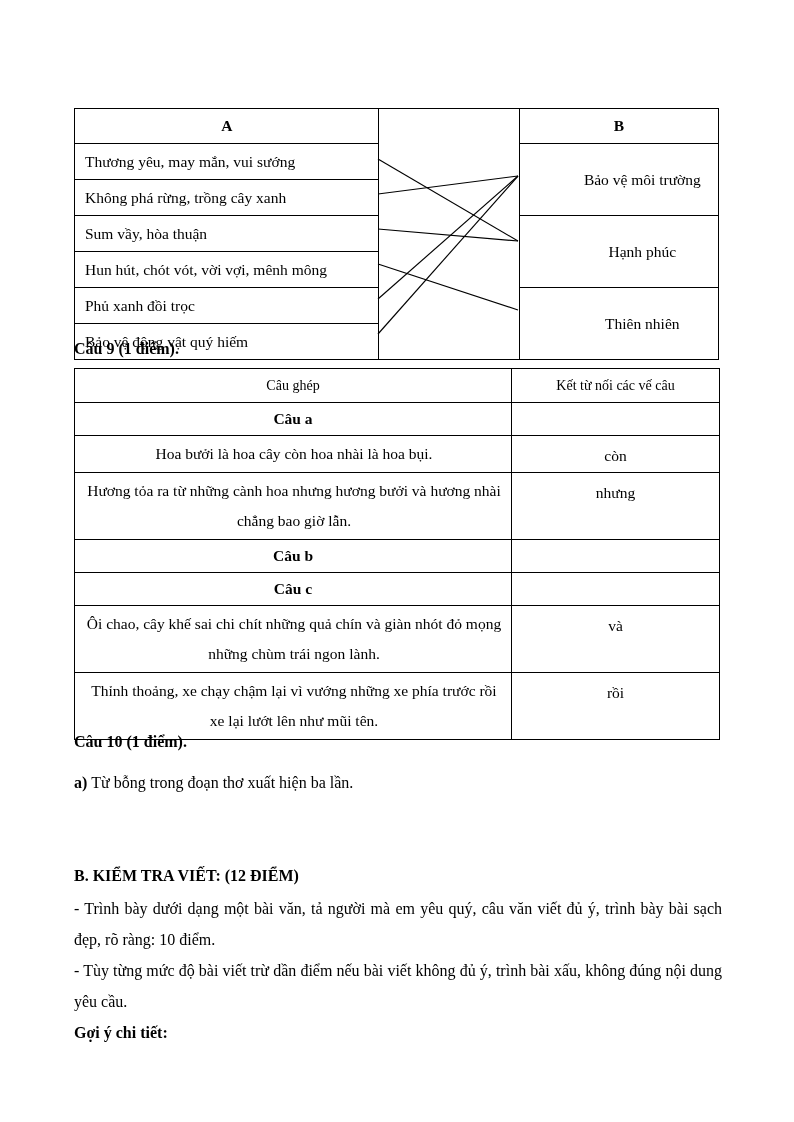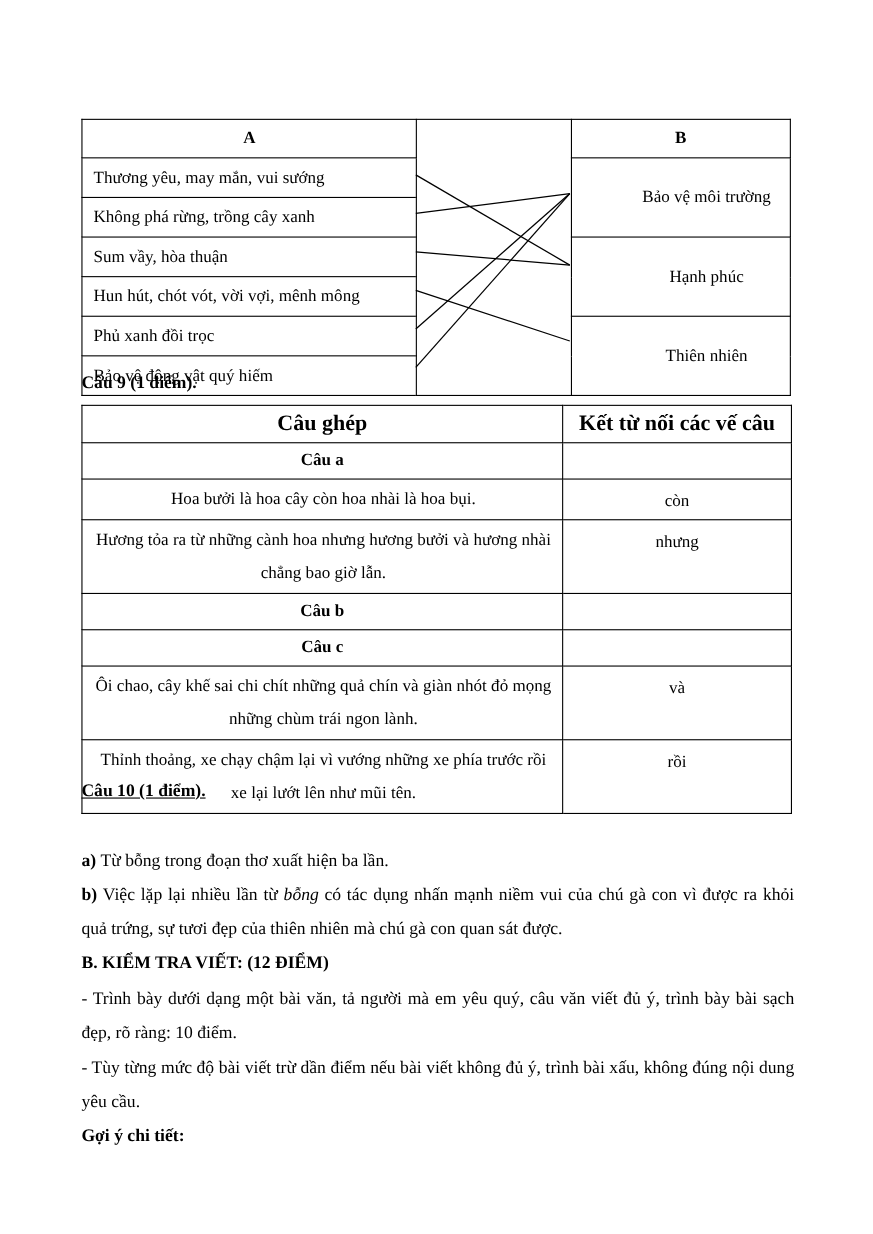--- a/index.html
+++ b/index.html
@@ -105,22 +105,22 @@
     border: 1.1px solid #000;
     padding: 0;
     vertical-align: top;
     text-align: center;
   }
   .c9-left { width: 437px; }
   .c9-right { width: 208px; }
 
   .cau9 .th-cell {
     text-align: center;
-    font-weight: bold;
-    font-size: 20px;
+    font-weight: normal;
+    font-size: 14px;
     height: 33px;
     line-height: 33px;
   }
   .cau9 .sub-cell {
     text-align: center;
     font-weight: bold;
     font-size: 15.5px;
     height: 32px;
     line-height: 32px;
   }
@@ -248,29 +248,26 @@
           <td class="conj-cell">và</td>
         </tr>
         <tr>
           <td class="sent-cell">Thỉnh thoảng, xe chạy chậm lại vì vướng những xe phía trước rồi xe lại lướt lên như mũi tên.</td>
           <td class="conj-cell">rồi</td>
         </tr>
       </tbody>
     </table>
   </div>
 
-  <div class="heading" style="top:711px;text-decoration:underline;">Câu 10 (1 điểm).</div>
+  <div class="heading" style="top:733px;">Câu 10 (1 điểm).</div>
 
   <div class="para" style="top:767px;">
     <b>a)</b><span>&nbsp;</span><span>Từ bỗng trong đoạn thơ xuất hiện ba lần.</span>
   </div>
 
-  <div class="para" style="top:798px;">
-    <b>b)</b><span>&nbsp;</span><span>Việc lặp lại nhiều lần từ </span><i>bỗng</i><span> có tác dụng nhấn mạnh niềm vui của chú gà con vì được ra khỏi quả trứng, sự tươi đẹp của thiên nhiên mà chú gà con quan sát được.</span>
-  </div>
 
   <div class="bold-line" style="top:860px;">B. KIỂM TRA VIẾT: (12 ĐIỂM)</div>
 
   <div class="para" style="top:893px;">- Trình bày dưới dạng một bài văn, tả người mà em yêu quý, câu văn viết đủ ý, trình bày bài sạch đẹp, rõ ràng: 10 điểm.</div>
 
   <div class="para" style="top:955px;">- Tùy từng mức độ bài viết trừ dần điểm nếu bài viết không đủ ý, trình bài xấu, không đúng nội dung yêu cầu.</div>
 
   <div class="bold-line" style="top:1017px;">Gợi ý chi tiết:</div>
 
 </div>

